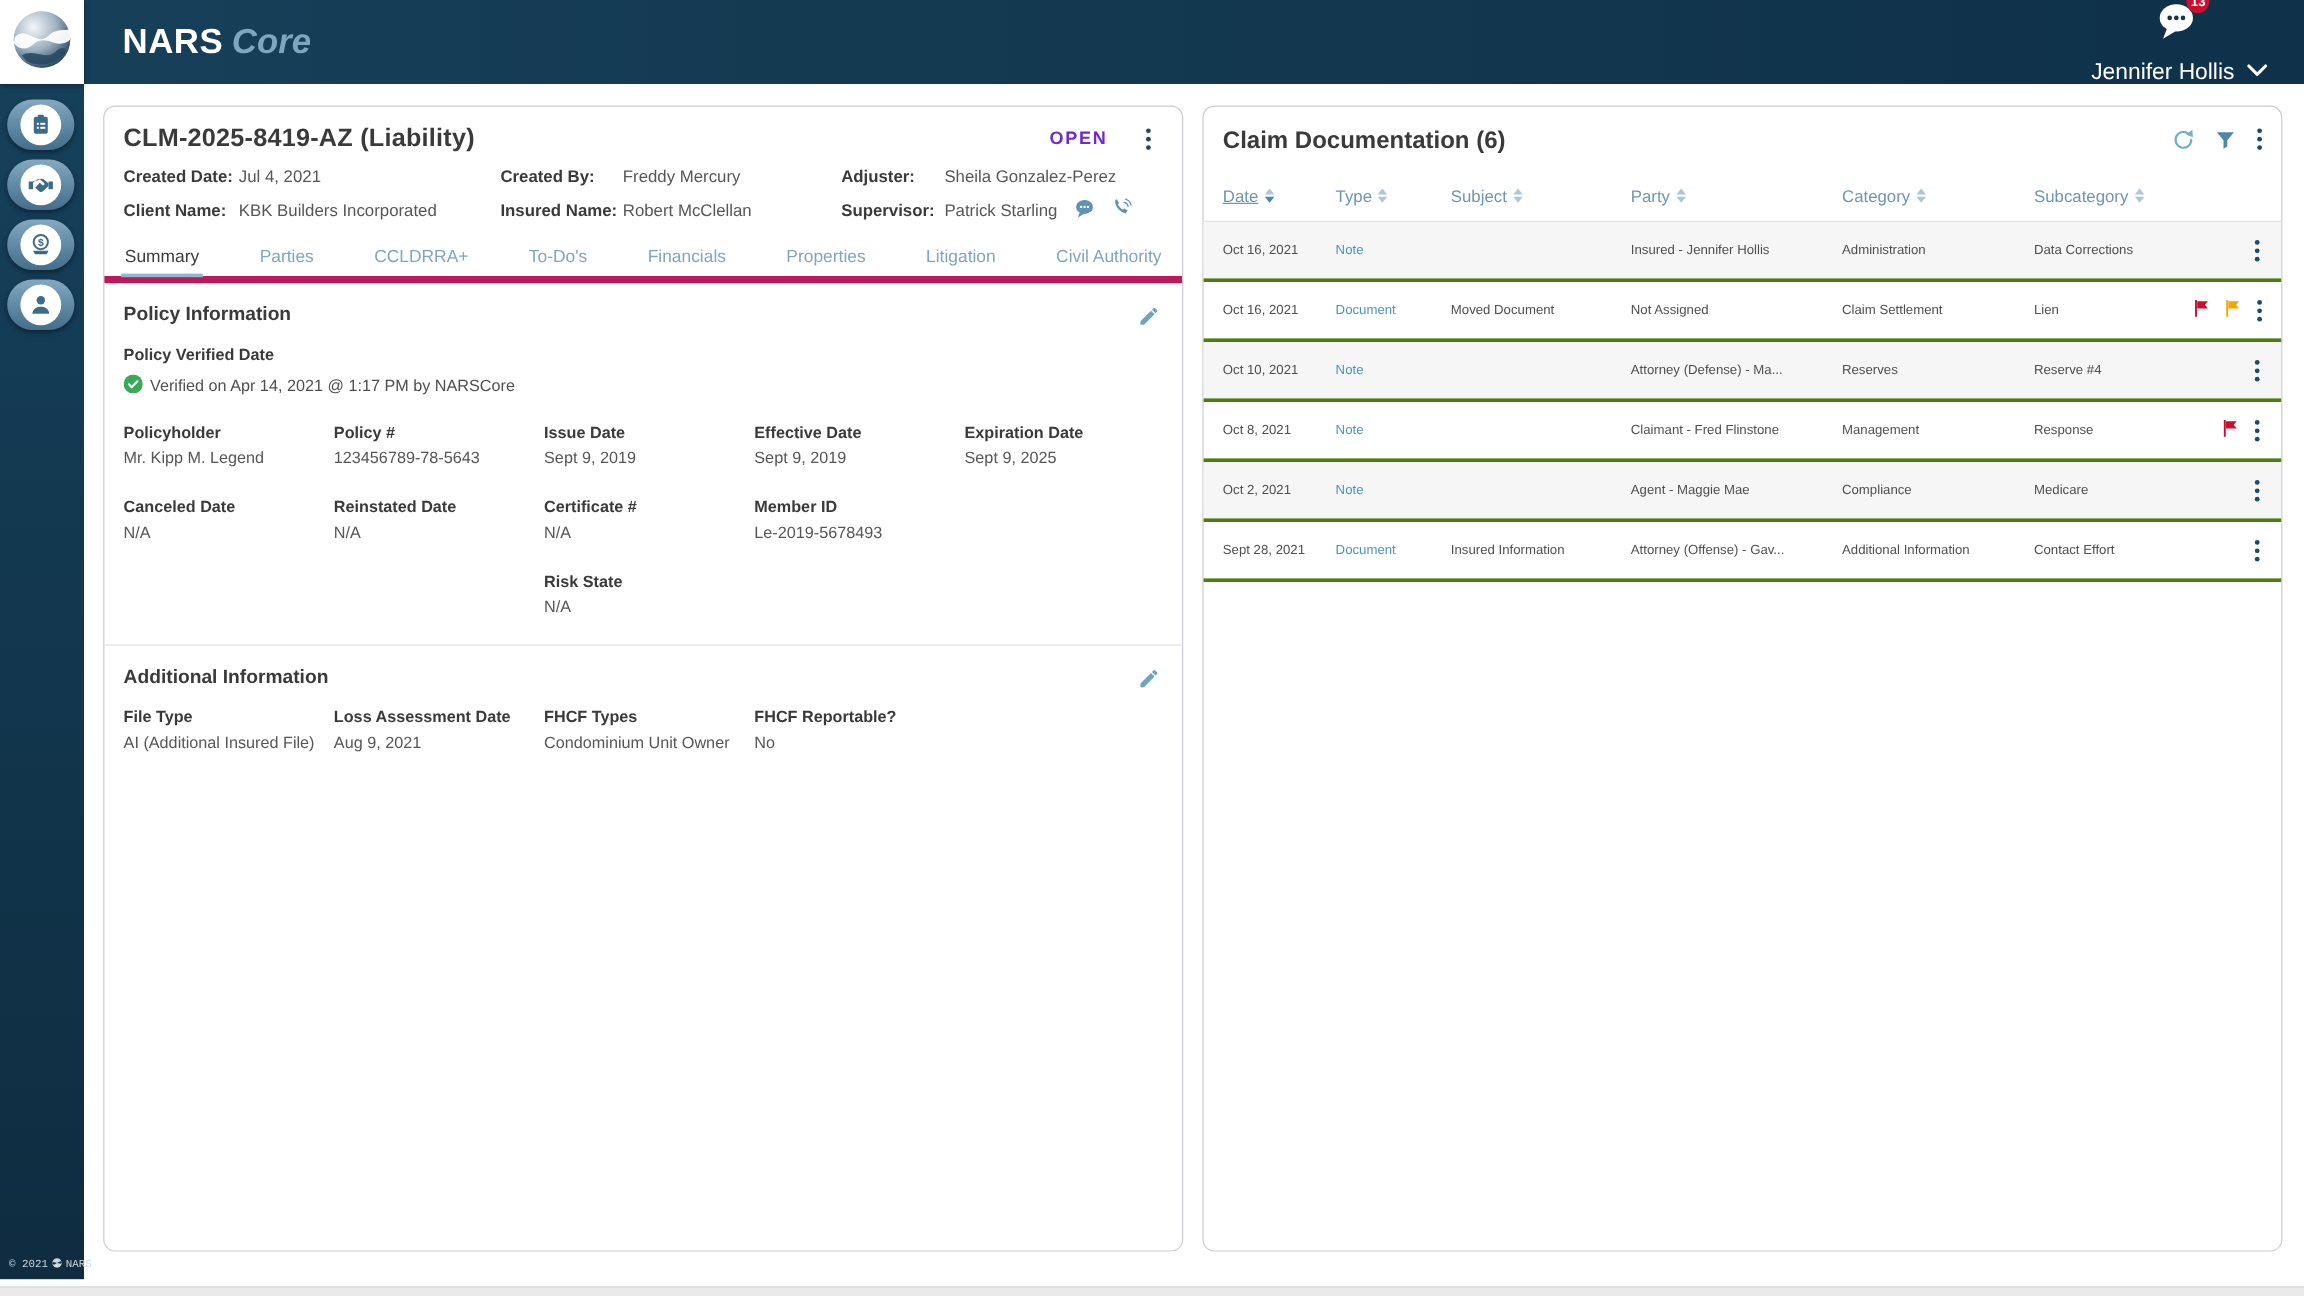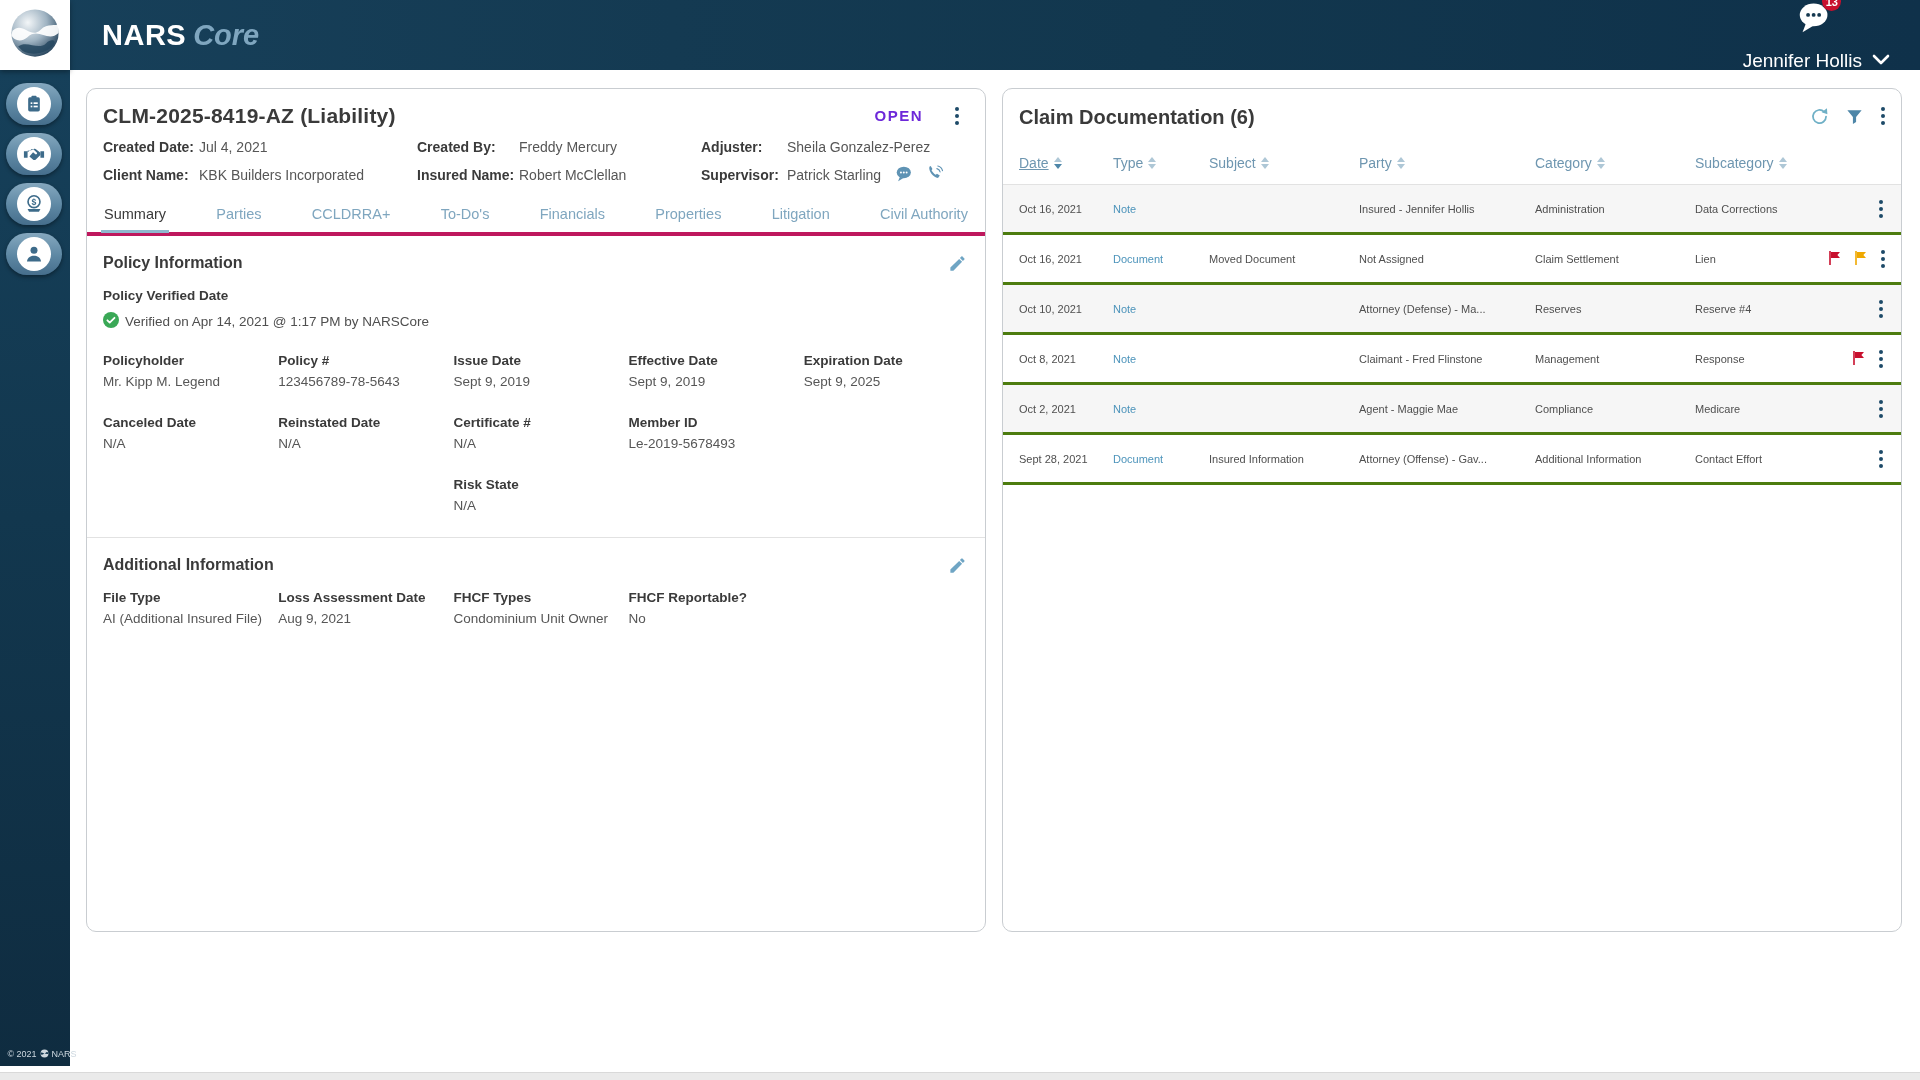--- a/index.html
+++ b/index.html
@@ -50,31 +50,31 @@
     display: flex; align-items: center; justify-content: center;
     cursor: pointer;
   }
   .nav-item:first-child { margin-top: 13px; }
   .nav-circle {
     width: 34px; height: 34px; border-radius: 50%; background: #ffffff;
     display: flex; align-items: center; justify-content: center;
   }
   .sidebar-footer {
     position: absolute; bottom: 6px; left: 0; width: 84px;
-    display: flex; align-items: flex-start; justify-content: center; gap: 3px;
-    color: #ccd7df; font-size: 9px; white-space: nowrap;
+    display: flex; align-items: center; justify-content: center; gap: 3px;
+    color: #ccd7df; font-size: 9px; white-space: nowrap; font-family: Liberation Mono, monospace;
   }
   .bottom-strip {
     position: absolute; left: 0; right: 0; bottom: 0; height: 8px;
     background: #eaeaea; border-top: 1px solid #d9d9d9; z-index: 3;
   }
 
   
   .card {
-    position: absolute; top: 88px; height: 844px; background: #ffffff;
+    position: absolute; top: 88px; height: 955px; background: #ffffff;
     border: 1px solid #c9cdd1; border-radius: 10px;
   }
   .card.left  { left: 86px;  width: 900px; }
   .card.right { left: 1002px; width: 900px; }
 
   
   .claim-inner { padding: 0 16px; position: relative; }
   .claim-titlebar { position: relative; padding-top: 15px; }
   .claim-title { font-size: 21px; font-weight: 700; color: #3a3a3a; letter-spacing: .2px; }
   .claim-status {
@@ -94,21 +94,21 @@
   .meta-cell.c1 .meta-label { width: 96px; }
   .meta-cell.c2 .meta-label { width: 102px; }
   .meta-cell.c3 .meta-label { width: 86px; }
   .meta-value { color: #565656; white-space: nowrap; }
   .contact-icons { display: flex; gap: 12px; margin-left: 14px; align-items: center; }
   .contact-icons svg { cursor: pointer; }
 
   .tabs {
     margin: 13px -16px 0; padding: 0 14px;
     display: flex; justify-content: space-between;
-    border-bottom: 4px solid #be185d; height: 38px;
+    border-bottom: 6px solid #be185d; height: 38px;
   }
   .tab {
     font-size: 14.5px; color: #7fa6bf; position: relative;
     padding: 8px 3px 0; cursor: pointer; white-space: nowrap;
   }
   .tab.active { color: #3a3a3a; }
   .tab.active::after {
     content: ""; position: absolute; left: 0; right: 0; bottom: -1px; height: 3px;
     background: #8fb8ce;
   }

